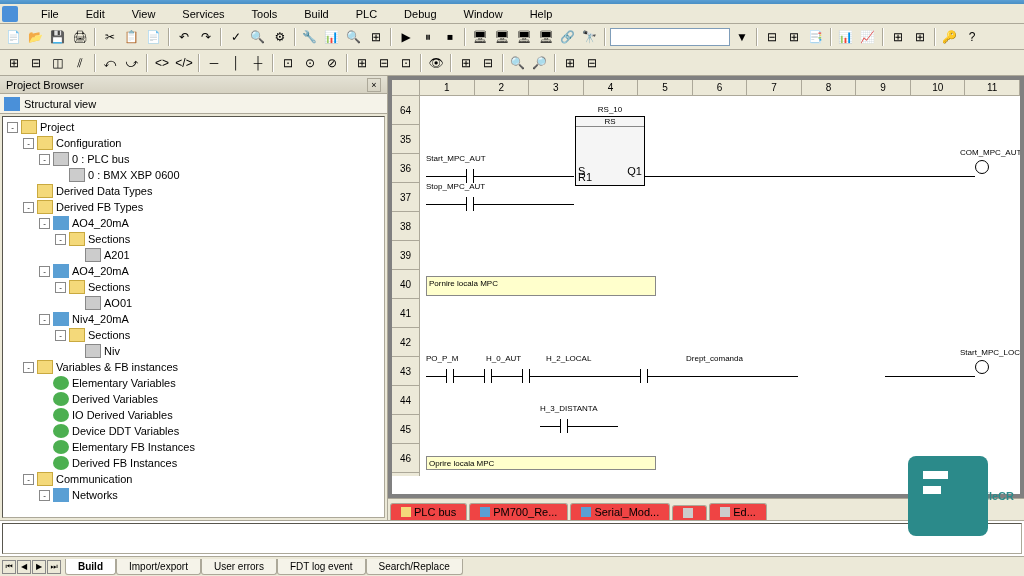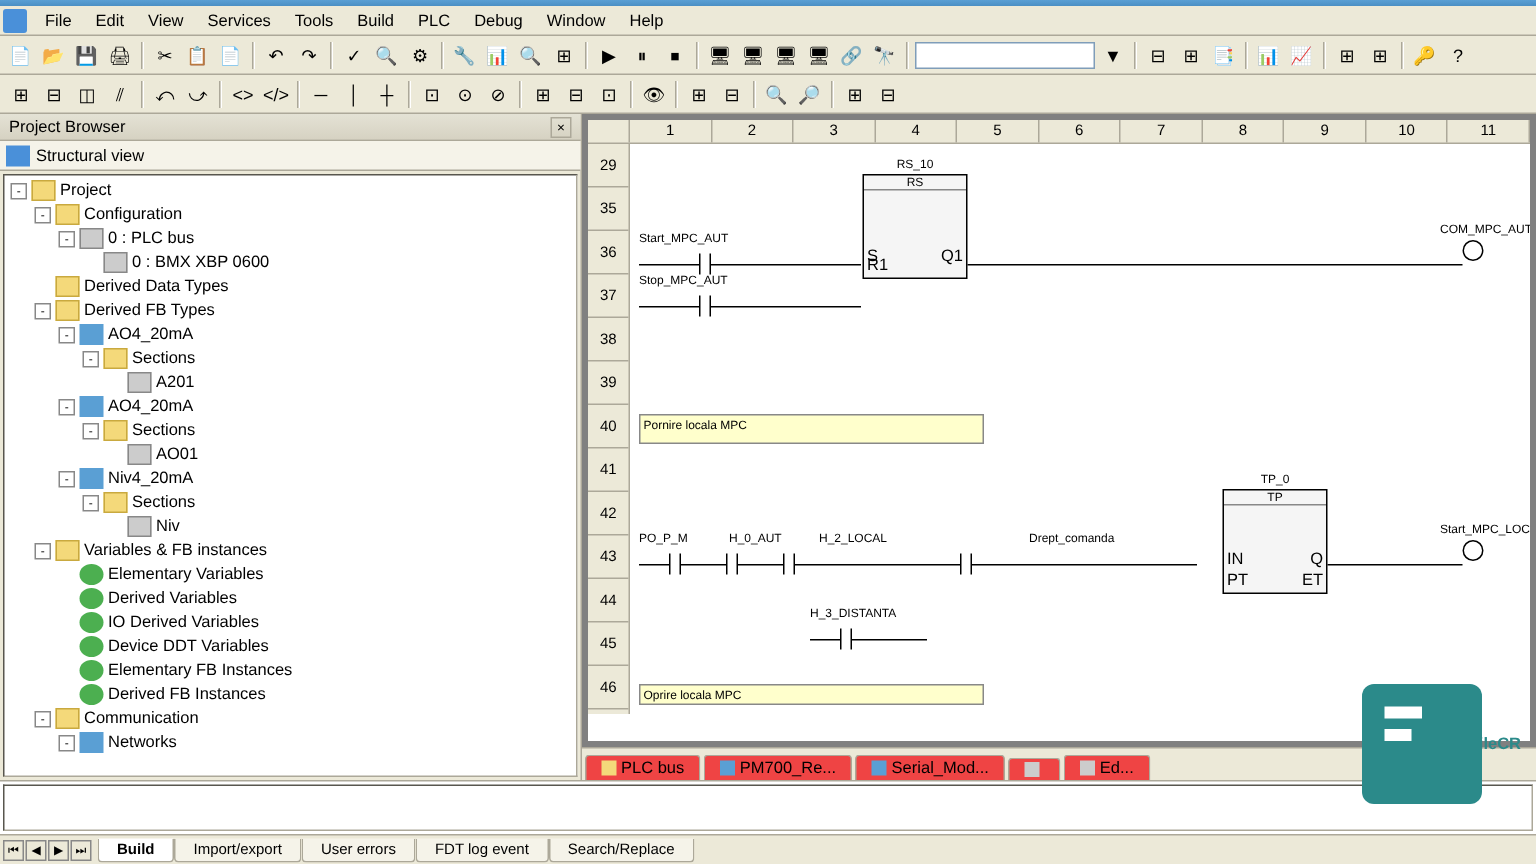--- a/index.html
+++ b/index.html
@@ -1,20 +1,20 @@
 <!DOCTYPE html>
 <html><head>
 <meta charset="utf-8">
 <style>
 * { margin: 0; padding: 0; box-sizing: border-box; font-family: Tahoma, Arial, sans-serif; font-size: 11px; }
 body { width: 1024px; height: 576px; background: #e8e8e8; overflow: hidden; position: relative; }
 
 .titlebar { height: 4px; background: linear-gradient(#5a9fd4, #4a8fc4); }
 
-.menubar { height: 20px; background: #ece9d8; border-bottom: 1px solid #aca899; display: flex; align-items: center; padding: 0 2px; gap: 0; }
+.menubar { height: 20px; background: #ece9d8; border-bottom: 1px solid #aca899; display: flex; align-items: center; padding: 0 2px; gap: 11px; }
 .menubar .app-icon { width: 16px; height: 16px; background: #4a90d9; border-radius: 2px; margin-right: 4px; }
 .menubar span { padding: 2px 8px; cursor: default; }
 
 .toolbar { height: 26px; background: #ece9d8; border-bottom: 1px solid #aca899; display: flex; align-items: center; padding: 2px 4px; gap: 2px; }
 .toolbar .btn { width: 20px; height: 20px; border: 1px solid transparent; display: flex; align-items: center; justify-content: center; font-size: 12px; cursor: default; }
 .toolbar .sep { width: 2px; height: 18px; border-left: 1px solid #aca899; border-right: 1px solid #fff; margin: 0 2px; }
 .toolbar .combo { width: 120px; height: 18px; background: white; border: 1px solid #7f9db9; }
 
 .main { display: flex; height: 444px; }
 
@@ -322,21 +322,21 @@
         <div class="cell">5</div>
         <div class="cell">6</div>
         <div class="cell">7</div>
         <div class="cell">8</div>
         <div class="cell">9</div>
         <div class="cell">10</div>
         <div class="cell">11</div>
       </div>
       <div class="ladder-body">
         <div class="row-header" id="rowhdr">
-            <div class="rcell">29</div>
+            <div class="rcell">64</div>
             <div class="rcell">35</div>
             <div class="rcell">36</div>
             <div class="rcell">37</div>
             <div class="rcell">38</div>
             <div class="rcell">39</div>
             <div class="rcell">40</div>
             <div class="rcell">41</div>
             <div class="rcell">42</div>
             <div class="rcell">43</div>
             <div class="rcell">44</div>
@@ -366,28 +366,20 @@
               <div class="wire" style="width:100px"></div>
           </div>
           <div class="contact" style="left:225px;top:70px;width:330px">
             <div class="wire" style="width:330px"></div>
           </div>
           <div class="coil" style="left:555px;top:64px"></div>
           <span style="position:absolute;left:540px;top:52px;font-size:8px">COM_MPC_AUT</span>
 
           <div class="comment-box" style="left:6px;top:180px;width:230px;height:20px">Pornire locala MPC</div>
 
-          <div class="fblock" style="left:395px;top:230px;width:70px;height:70px">
-            <div style="position:absolute;top:-12px;left:0;right:0;text-align:center;font-size:8px">TP_0</div>
-            <div class="title">TP</div>
-            <div style="position:absolute;left:2px;top:40px">IN</div>
-            <div style="position:absolute;right:2px;top:40px">Q</div>
-            <div style="position:absolute;left:2px;bottom:2px">PT</div>
-            <div style="position:absolute;right:2px;bottom:2px">ET</div>
-          </div>
 
           <div class="contact" style="left:6px;top:270px;width:390px">
             <span class="contact-label" style="left:0">PO_P_M</span>
             <span class="contact-label" style="left:60px">H_0_AUT</span>
             <span class="contact-label" style="left:120px">H_2_LOCAL</span>
             <span class="contact-label" style="left:260px">Drept_comanda</span>
             <div class="wire" style="width:20px"></div>
               <div class="contact-sym"></div>
             <div class="wire" style="width:30px"></div>
               <div class="contact-sym"></div>

